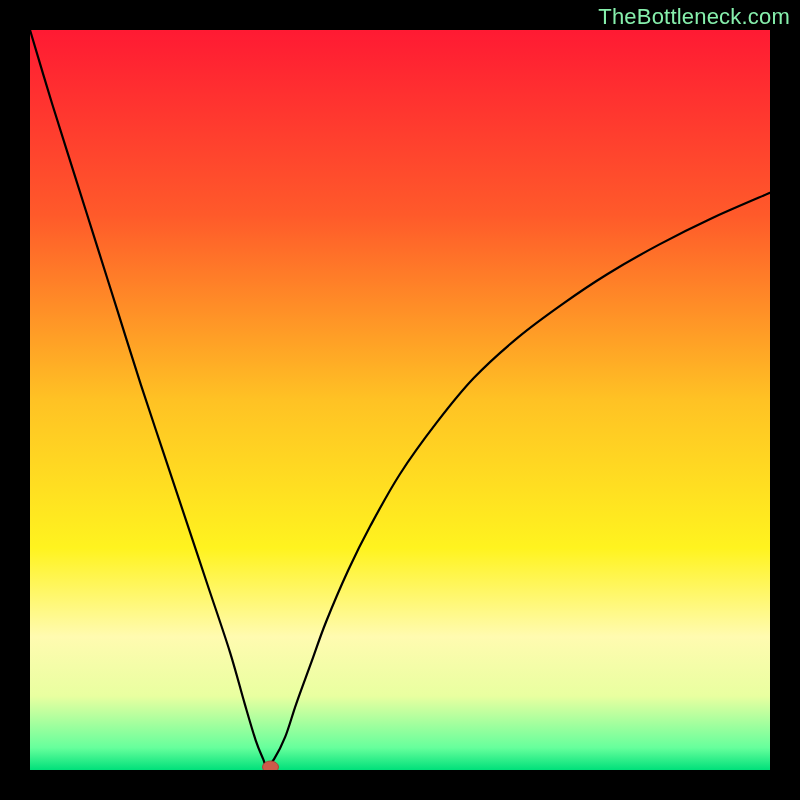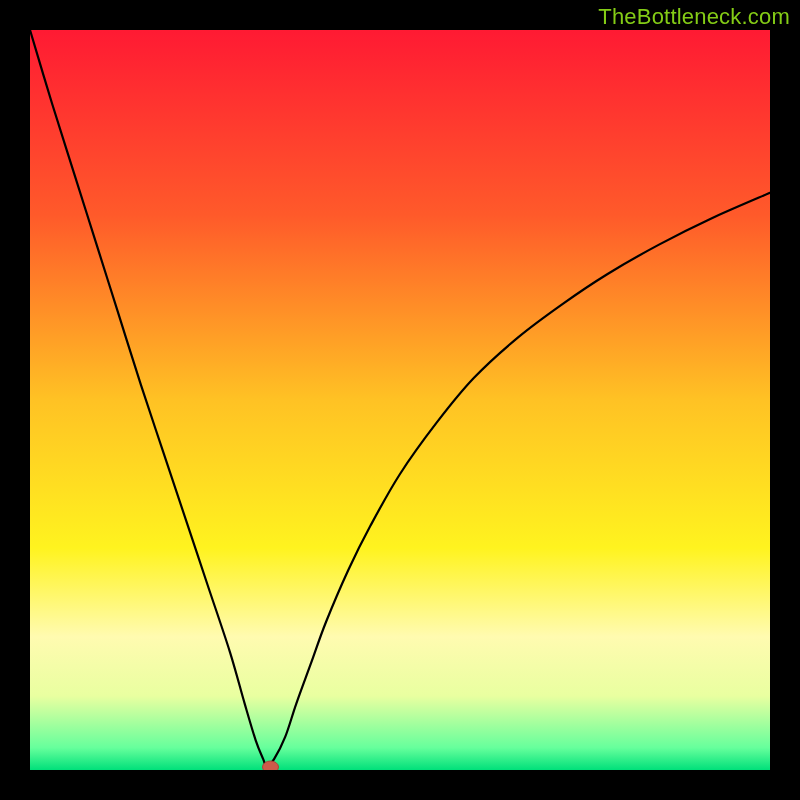--- a/index.html
+++ b/index.html
@@ -21,21 +21,21 @@
     position: absolute;
     left: 30px;
     top: 30px;
     width: 740px;
     height: 740px;
   }
   .watermark {
     position: absolute;
     top: 4px;
     right: 10px;
-    color: #84cc16;
+    color: #86efac;
     font-size: 22px;
     font-weight: 500;
     letter-spacing: 0.2px;
     user-select: none;
   }
   svg { display: block; }
 </style>
 </head>
 <body>
 

